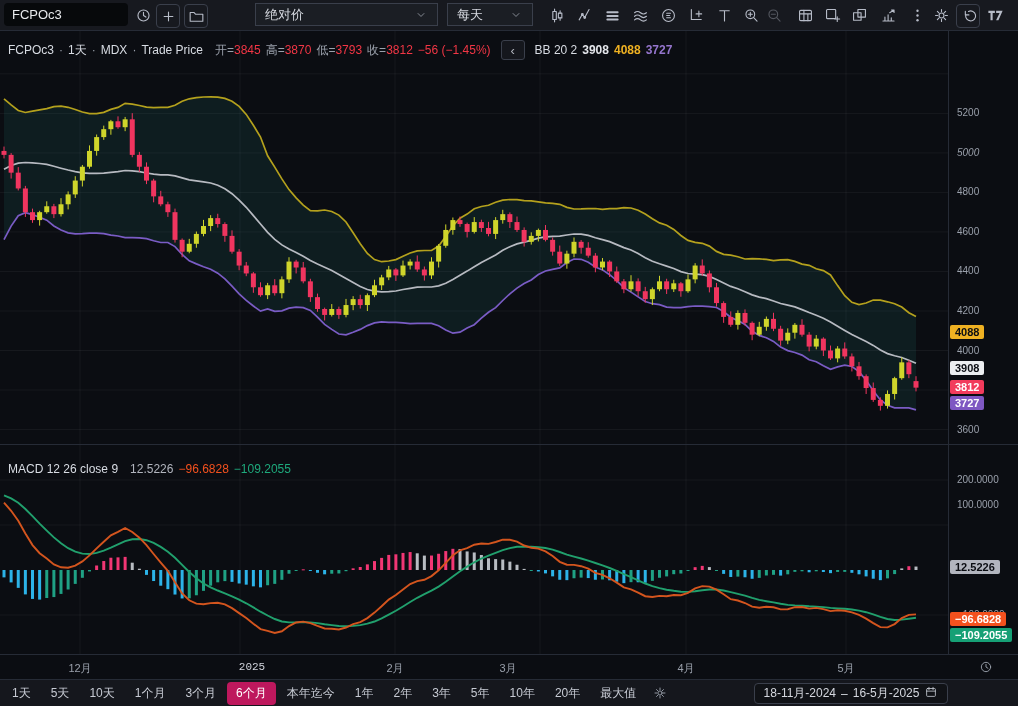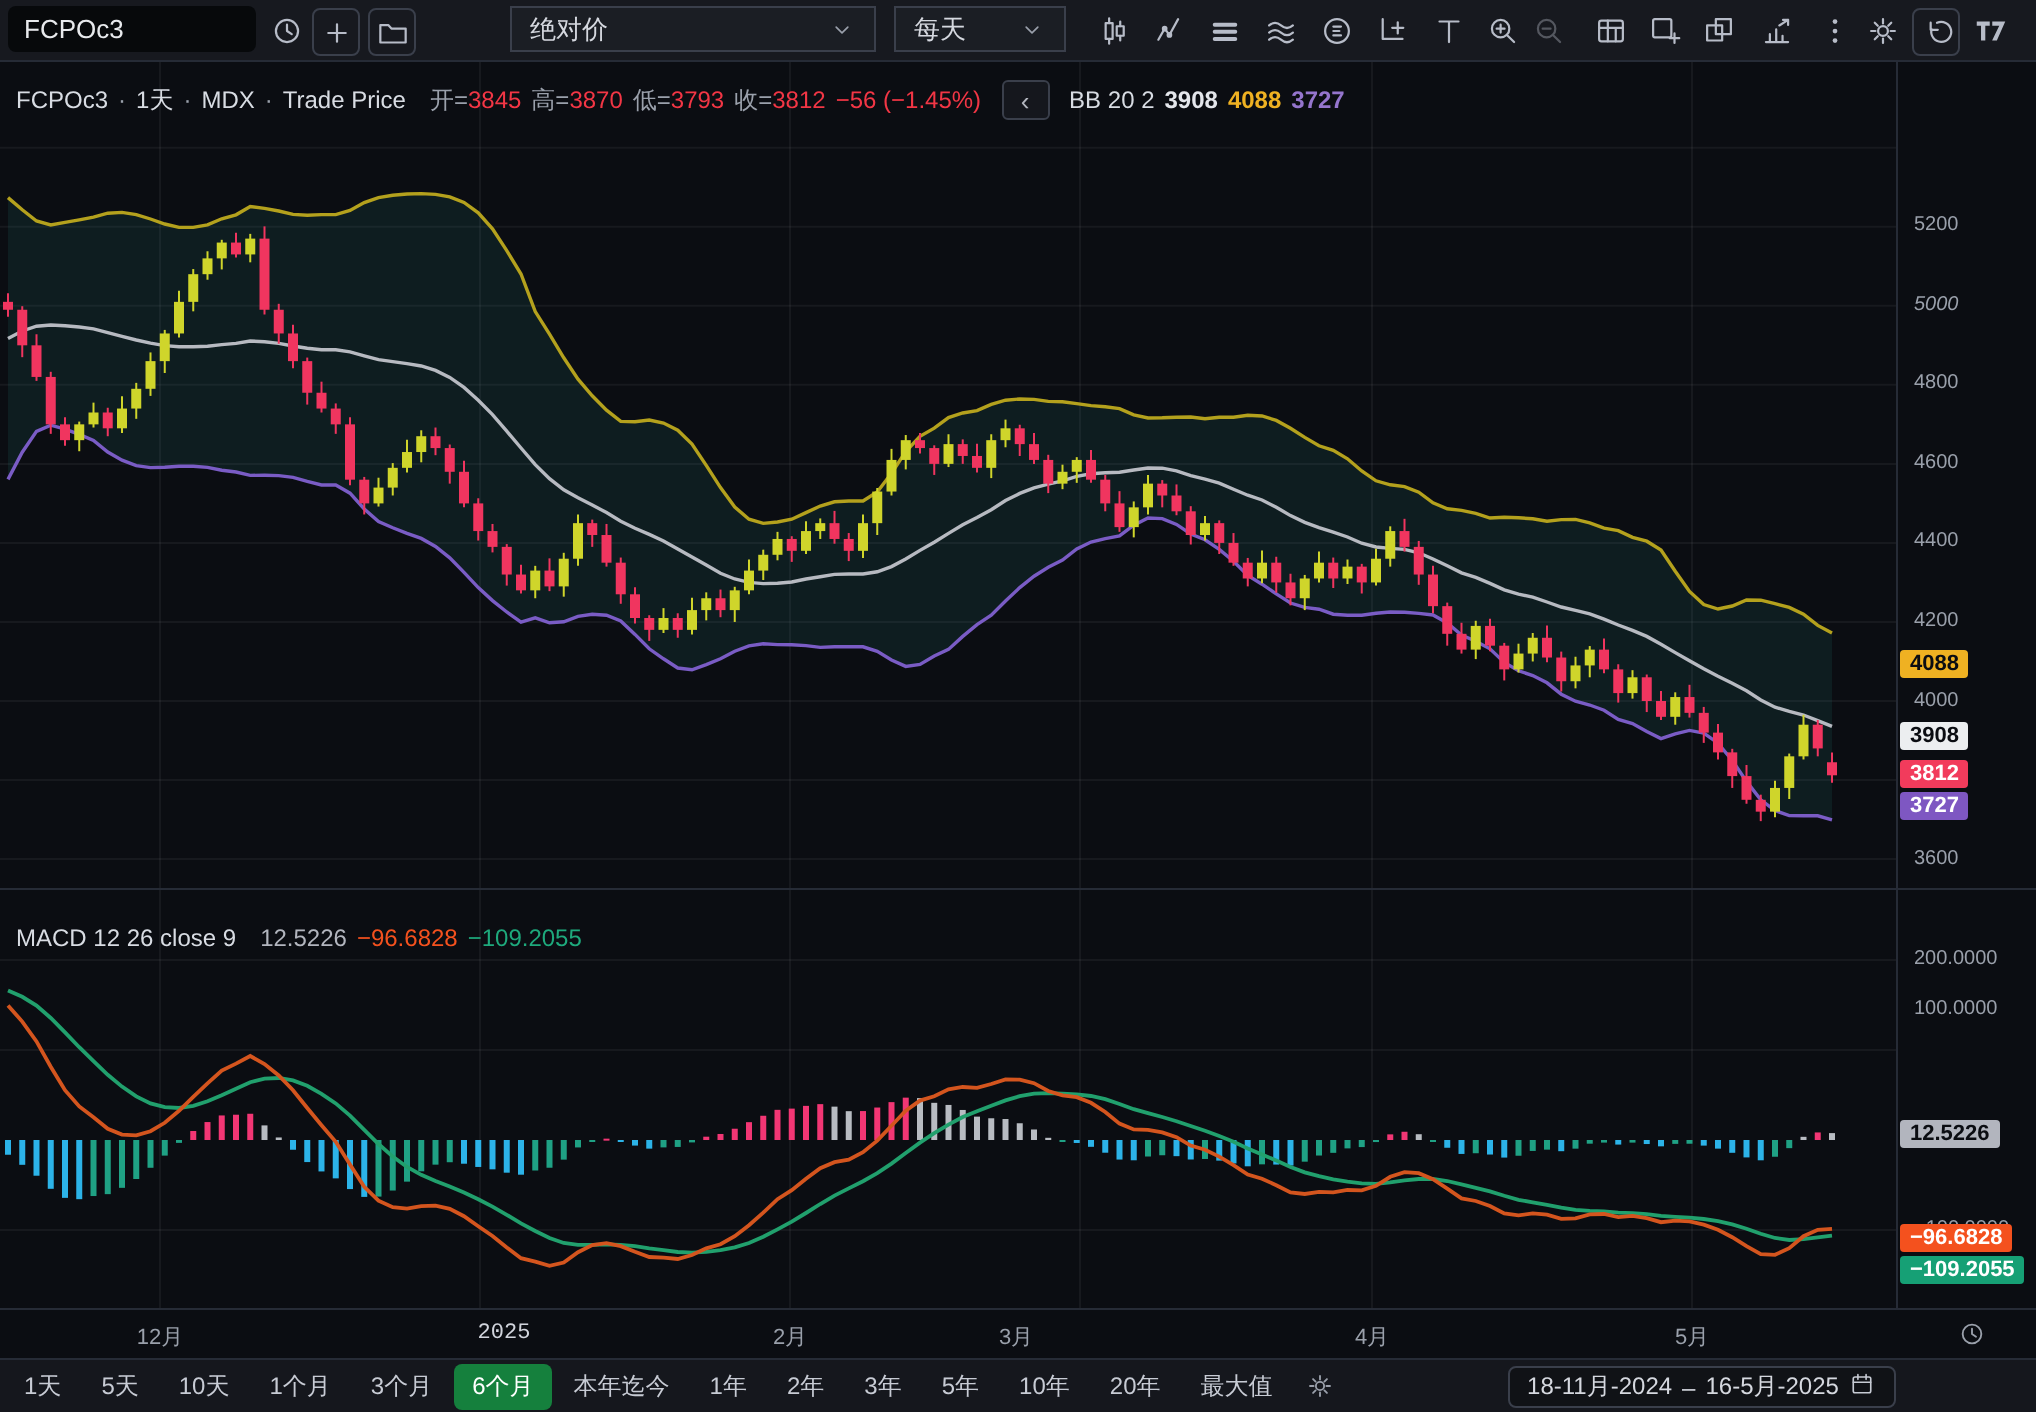--- a/index.html
+++ b/index.html
@@ -44,21 +44,21 @@
   .tlabel.bright{color:#d1d4dc;}
   .tz-clock{position:absolute;left:978px;top:4px;color:#9aa0ab;cursor:pointer;}
   .tz-clock svg{width:16px;height:16px;}
   
   .watermark{position:absolute;left:884px;top:640px;font-size:44px;font-weight:700;letter-spacing:-2px;
              color:rgba(255,255,255,.93);z-index:5;line-height:1;pointer-events:none;}
   
   .bottombar{position:absolute;bottom:0;left:0;right:0;height:26px;background:#15171d;border-top:1px solid #262b36;
              z-index:20;display:flex;align-items:center;padding:0 3px;}
   .rbtn{font-size:12px;color:#c7cbd4;padding:3px 9px;border-radius:4px;cursor:pointer;white-space:nowrap;}
-  .rbtn.active{background:#15803d;color:#fff;}
+  .rbtn.active{background:#be185d;color:#fff;}
   .range-gear{margin-left:7px;color:#9aa0ab;display:flex;cursor:pointer;}
   .range-gear svg{width:16px;height:16px;}
   .date-box{position:absolute;left:754px;top:3px;width:192px;height:19px;border:1px solid #3a3f4b;border-radius:4px;
             background:#101216;display:flex;align-items:center;justify-content:center;gap:5px;font-size:12px;color:#d5d8df;cursor:pointer;}
   .date-box .cal svg{width:14px;height:14px;color:#c7cbd4;}
 </style>
 </head>
 <body>
 
 <div class="app">

